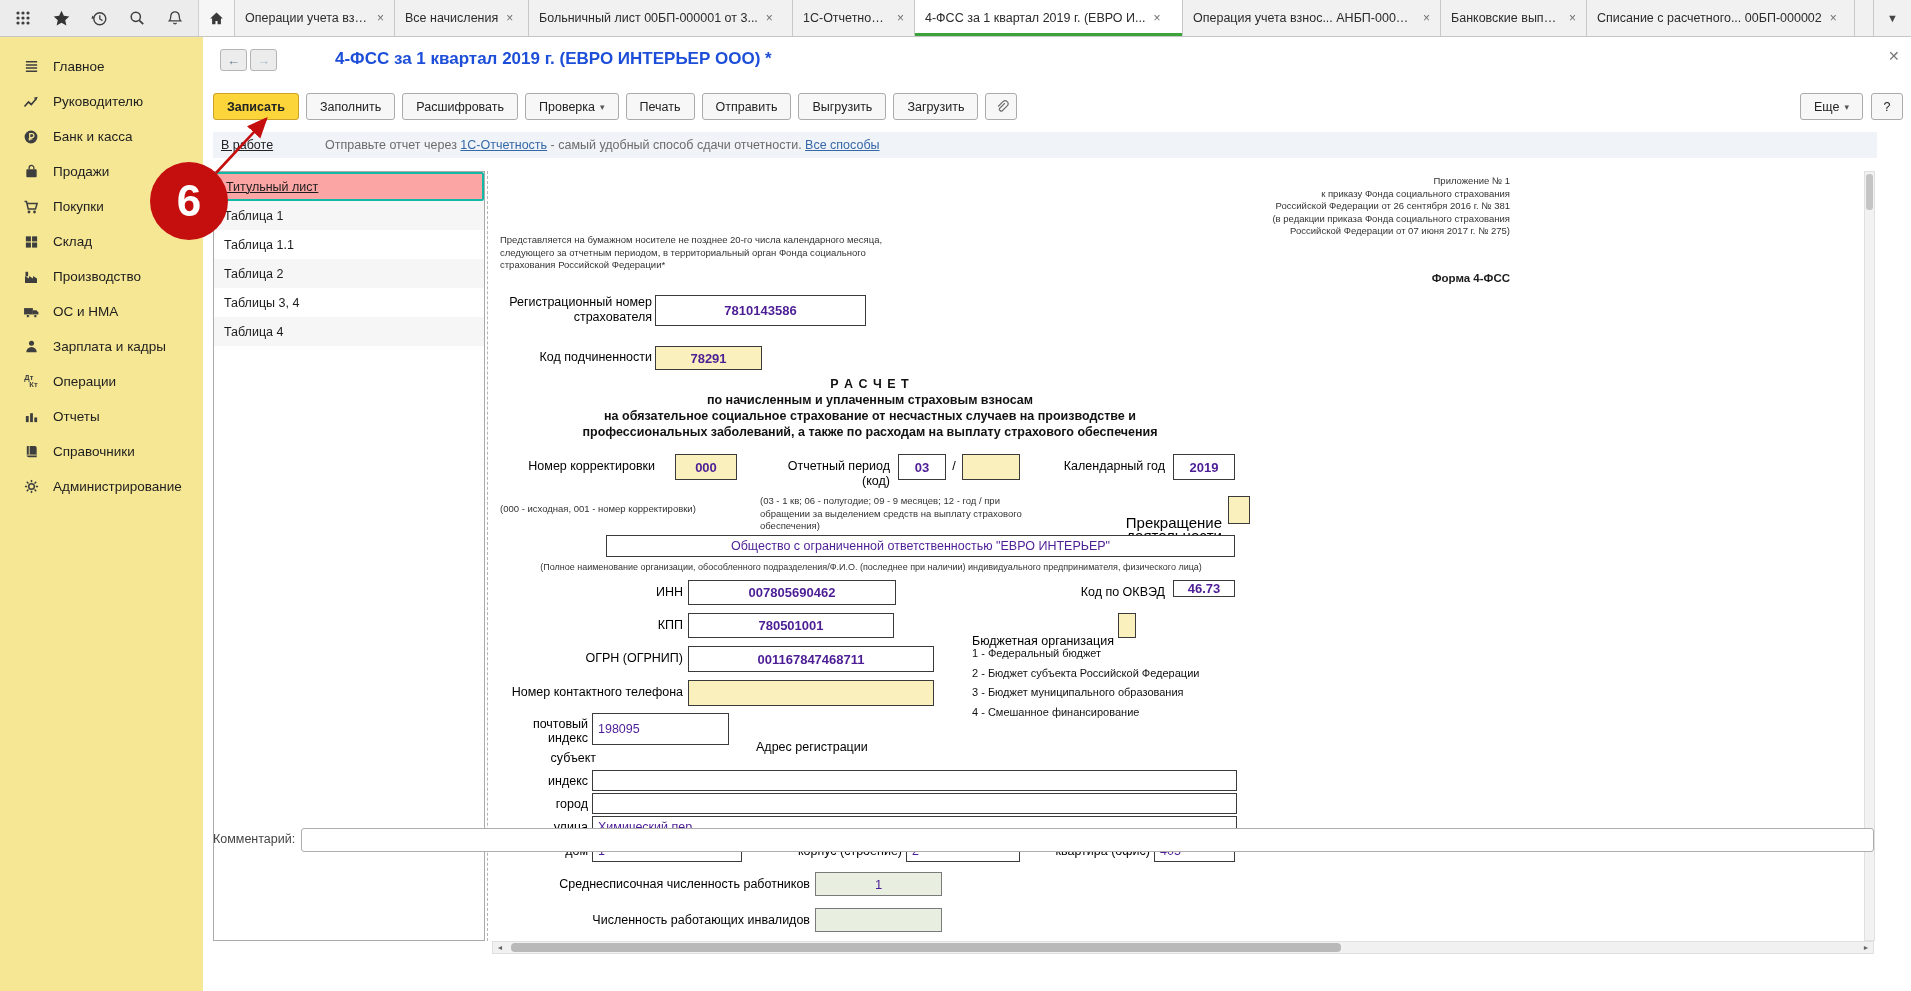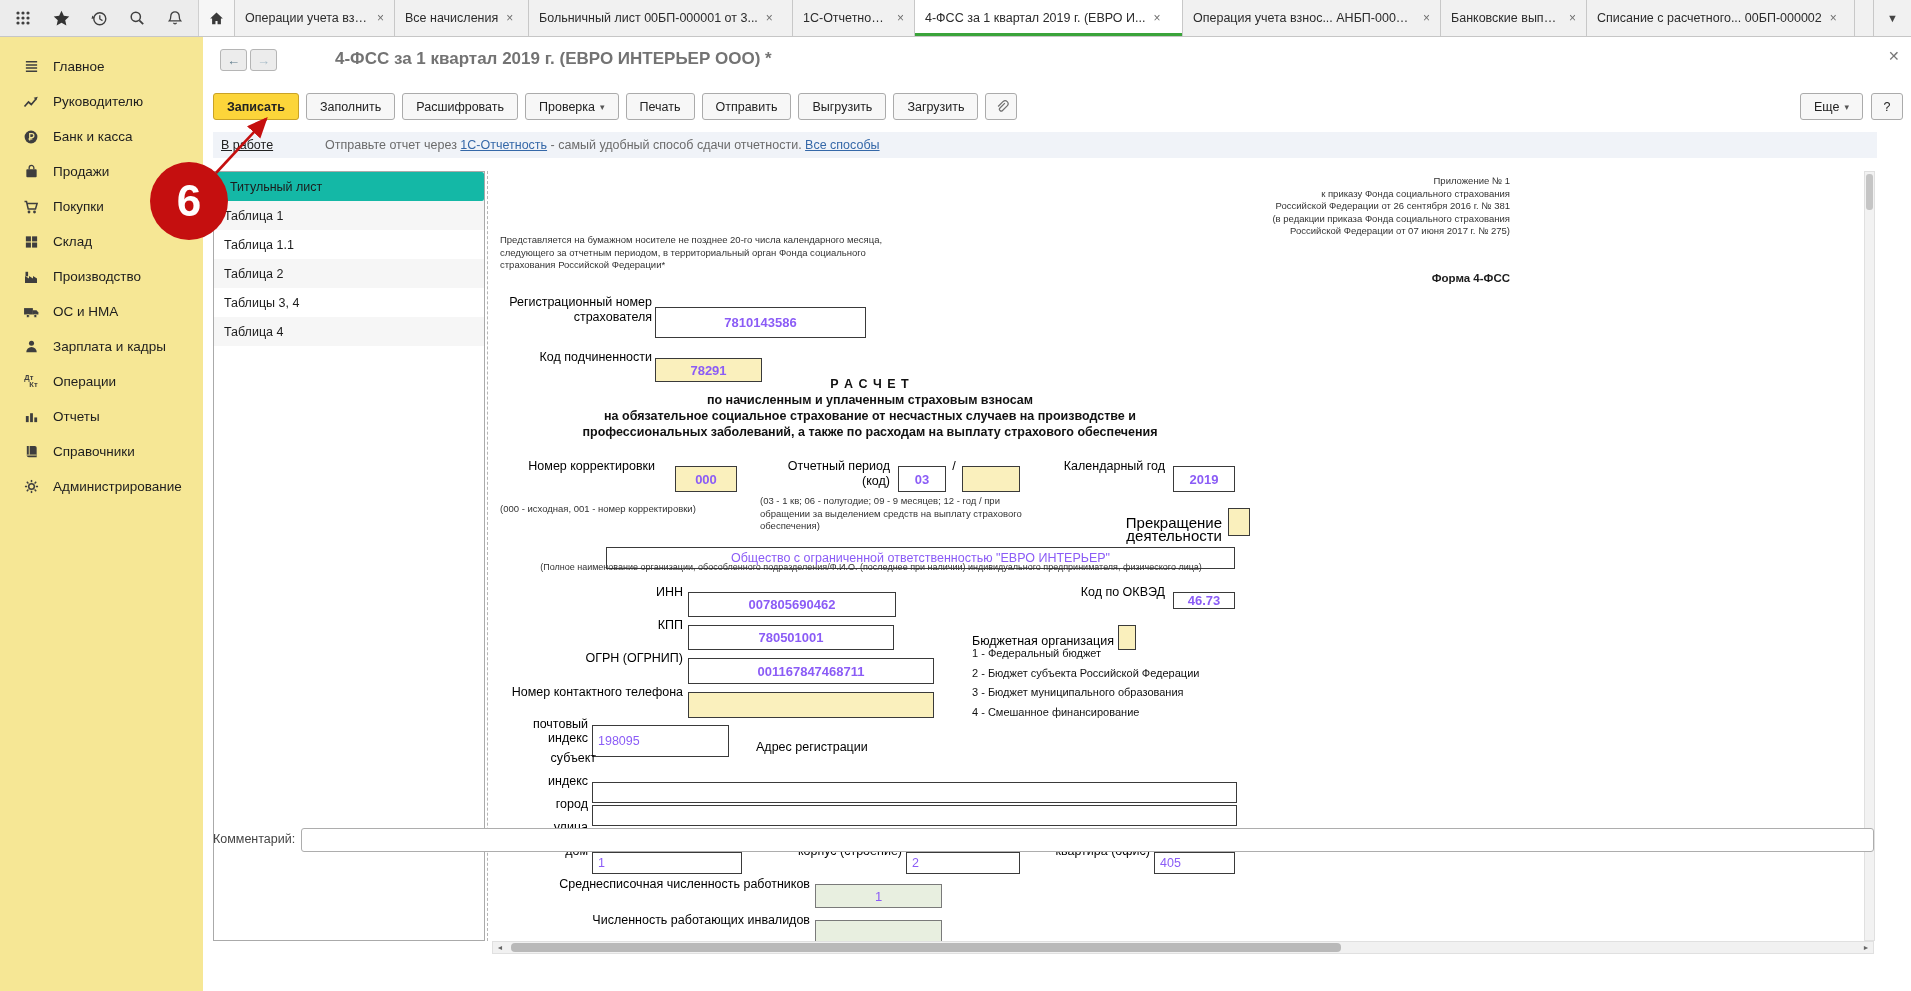--- a/index.html
+++ b/index.html
@@ -27,51 +27,51 @@
   .sidebar{position:absolute;left:0;top:37px;width:203px;height:954px;background:#f6e795;padding-top:12px;z-index:5;}
   .side-item{display:flex;align-items:center;gap:13px;height:35px;padding-left:22px;font-size:13.5px;color:#1e1e1e;cursor:pointer;}
   .side-ic{width:18px;display:flex;justify-content:center;align-items:center;flex-shrink:0;}
   .dtkt{font-size:7.5px;line-height:6.5px;font-weight:bold;color:#3e3e3e;text-align:left;}
   .dtkt .k{display:block;padding-left:5px;}
 
   
   .content{position:absolute;left:203px;top:37px;width:1708px;height:954px;background:#fff;}
   .navbtn{position:absolute;width:27px;height:22px;border:1px solid #b5b5b5;border-radius:3px;
     background:#ececec;display:flex;align-items:center;justify-content:center;font-size:13px;cursor:pointer;}
-  .page-title{position:absolute;left:132px;top:12px;font-size:17px;color:#737373;}
+  .page-title{position:absolute;left:132px;top:12px;font-size:17px;color:#1d4ed8;}
   .win-close{position:absolute;left:1685px;top:11px;font-size:14px;color:#777;cursor:pointer;}
 
   .toolbar{position:absolute;left:10px;top:56px;display:flex;gap:7px;align-items:center;}
   .btn{height:27px;padding:0 13px;border:1px solid #ababab;border-radius:3px;background:#f7f7f7;
     font-size:12.5px;color:#222;display:flex;align-items:center;gap:5px;cursor:pointer;white-space:nowrap;}
   .btn.primary{background:#fcd53a;border-color:#c9a227;font-weight:bold;}
   .btn .caret{font-size:9px;color:#555;}
   .btn.iconbtn{width:32px;padding:0;justify-content:center;}
   .toolbar-right{position:absolute;right:8px;top:56px;display:flex;gap:8px;}
 
   .infobar{position:absolute;left:10px;top:95px;width:1664px;height:26px;background:#f0f3f8;
     display:flex;align-items:center;font-size:12.5px;padding:0 8px;}
   .status-link{color:#222;text-decoration:underline;cursor:pointer;margin-right:52px;}
   .infomsg{color:#6b6b6b;}
   .bluelink{color:#3568a8;text-decoration:underline;cursor:pointer;}
 
   
   .sections{position:absolute;left:10px;top:134px;width:272px;height:770px;border:1px solid #aaa;background:#fff;overflow:hidden;}
   .sec-item{height:29px;display:flex;align-items:center;padding-left:10px;font-size:12.5px;color:#1c1c1c;cursor:pointer;}
   .sec-item:nth-child(even){background:#f6f6f6;}
-  .sec-item.selected{background:#14b8a6;border:6px solid #14b8a6;border-radius:2px;}
+  .sec-item.selected{background:#fca5a5;border:2px solid #14b8a6;border-radius:2px;text-decoration:underline;}
   .splitter{position:absolute;left:284px;top:134px;height:770px;border-left:1px dashed #b5b5b5;}
 
   
   .form{position:absolute;left:289px;top:134px;width:1374px;height:770px;background:#fff;overflow:hidden;font-size:12.5px;}
   .lbl{position:absolute;text-align:right;font-size:12.5px;color:#000;line-height:15px;}
   .lbl.left{text-align:left;margin-top:16px;}
   .note{position:absolute;font-size:9.5px;color:#333;line-height:12.5px;}
   .fld{position:absolute;border:1.5px solid #3a3a3a;background:#fff;display:flex;align-items:center;
-    justify-content:center;font-size:13px;font-weight:600;color:#8b5cf6;cursor:text;margin-top:12px;}
+    justify-content:center;font-size:13px;font-weight:600;color:#4c1d95;cursor:text;}
   .fld.thin{border-width:1.2px;font-weight:400;font-size:12.5px;}
   .fld.yellow{background:#faf0bd;text-align:right;}
   .fld.green{background:#e8efe0;border:1px solid #7a7a7a;font-weight:400;}
   .fld.alignl{justify-content:flex-start;padding-left:5px;}
   .calc-head{position:absolute;left:8px;top:205px;width:740px;text-align:center;font-weight:bold;
     font-size:12.5px;line-height:16px;color:#111;}
   .calc-head .ttl{letter-spacing:1px;}
 
   
   .hscroll{position:absolute;left:289px;top:904px;width:1382px;height:13px;background:#f1f1f1;

